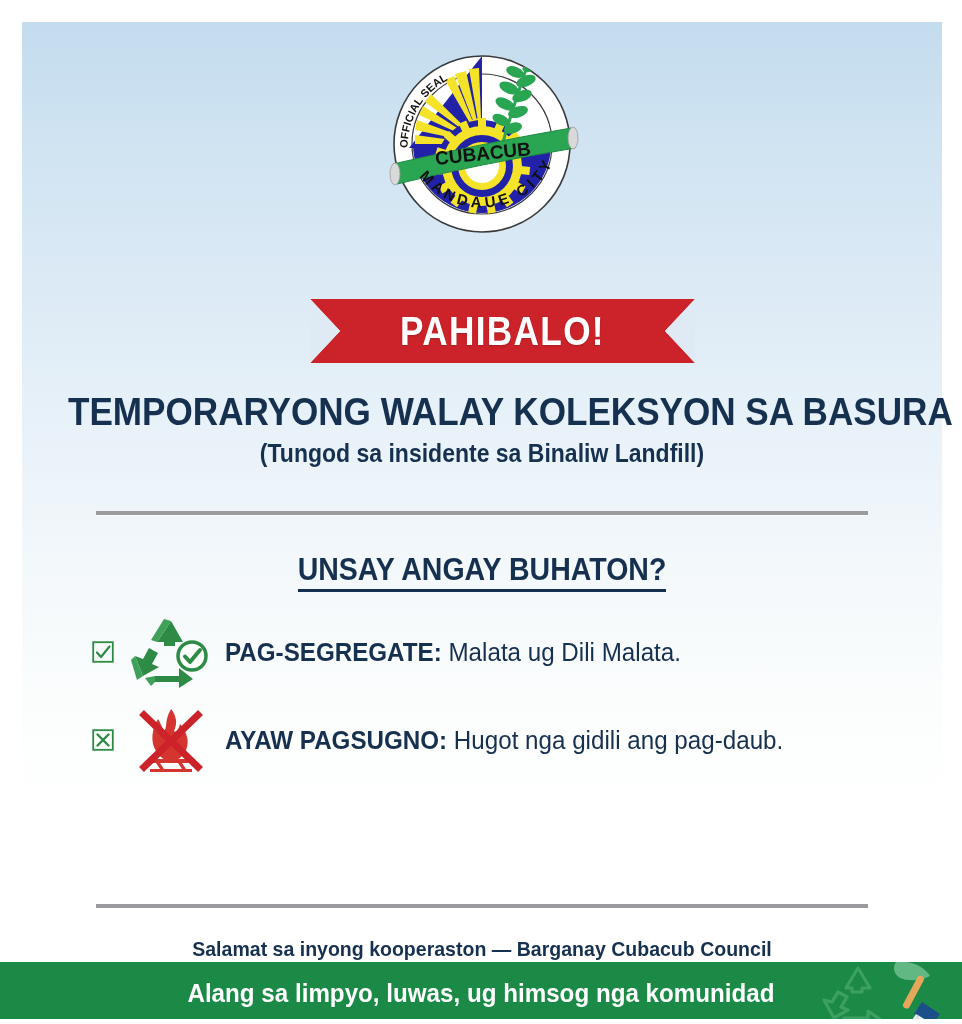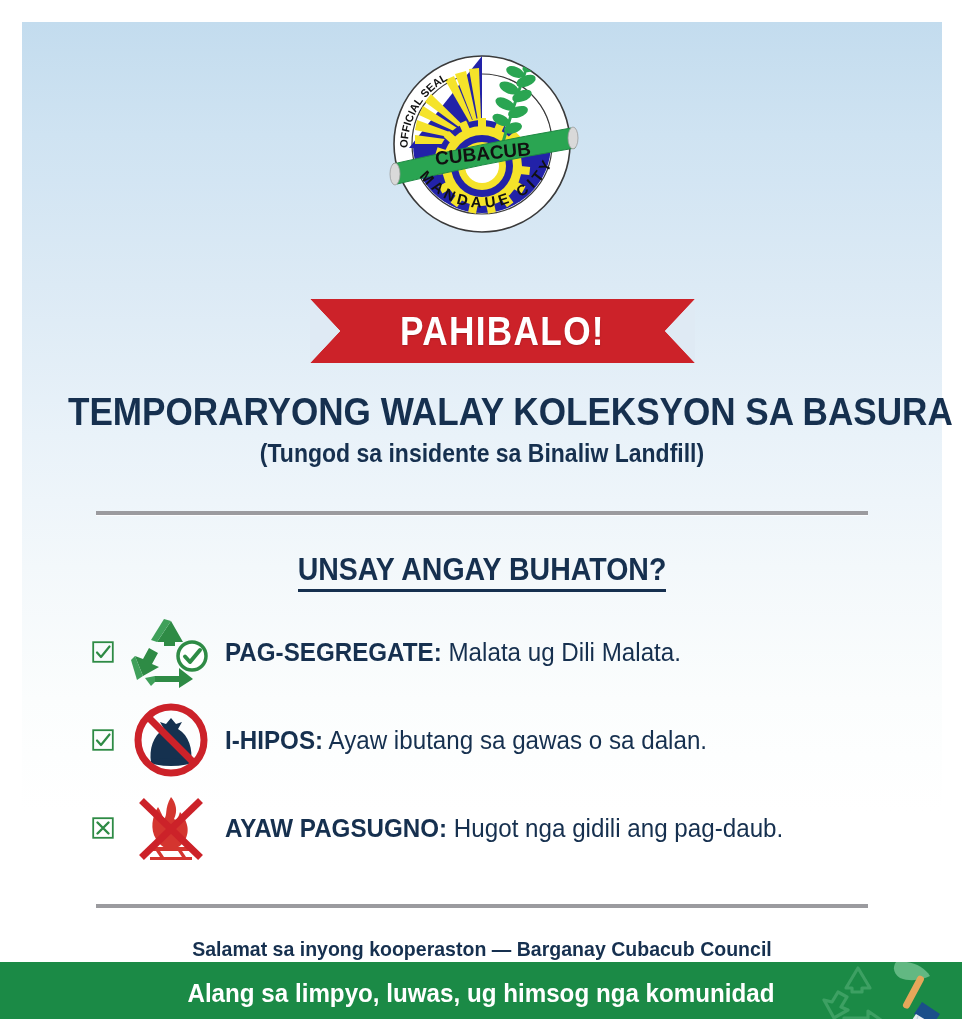--- a/index.html
+++ b/index.html
@@ -384,41 +384,20 @@
             <circle cx="61" cy="40" r="15" fill="#ffffff"></circle>
             <circle cx="61" cy="40" r="14" fill="none" stroke="#2e8b45" stroke-width="3.5"></circle>
             <path d="M 54 40.5 L 59 46 L 69 34" fill="none" stroke="#2e8b45" stroke-width="4" stroke-linecap="round" stroke-linejoin="round"></path>
           </svg>
         </div>
         <div class="txt">
           <b>PAG-SEGREGATE:</b><i> Malata ug Dili Malata.</i>
         </div>
       </div>
 
-      <div class="item">
-        <div class="box">
-          <svg width="22" height="22" viewBox="0 0 22 22">
-            <rect x="1.2" y="1.2" width="19.6" height="19.6" fill="none" stroke="#2e8b45" stroke-width="1.8"></rect>
-            <path d="M 5 11.5 L 9 16 L 17.5 5.5" fill="none" stroke="#2e8b45" stroke-width="2.2" stroke-linecap="round" stroke-linejoin="round"></path>
-          </svg>
-        </div>
-        <div class="pic">
-          <svg width="76" height="76" viewBox="0 0 76 76">
-
-            <path d="M 38 16 L 33 22 L 27 20 L 31 27 C 20 33 16 48 18 60 L 58 60 C 60 48 56 33 45 27 L 49 20 L 43 22 Z" fill="#15314f"></path>
-            <ellipse cx="38" cy="60" rx="20" ry="4" fill="#15314f"></ellipse>
-
-            <circle cx="38" cy="38" r="33" fill="none" stroke="#cc2229" stroke-width="7"></circle>
-            <line x1="15" y1="15" x2="61" y2="61" stroke="#cc2229" stroke-width="7" stroke-linecap="butt"></line>
-          </svg>
-        </div>
-        <div class="txt">
-          <b>I-HIPOS:</b><i> Ayaw ibutang sa gawas o sa dalan.</i>
-        </div>
-      </div>
 
       <div class="item">
         <div class="box">
           <svg width="22" height="22" viewBox="0 0 22 22">
             <rect x="1.2" y="1.2" width="19.6" height="19.6" fill="none" stroke="#2e8b45" stroke-width="1.8"></rect>
             <path d="M 5.5 5.5 L 16.5 16.5 M 16.5 5.5 L 5.5 16.5" fill="none" stroke="#2e8b45" stroke-width="2.4" stroke-linecap="round"></path>
           </svg>
         </div>
         <div class="pic">
           <svg width="74" height="70" viewBox="0 0 74 70">

